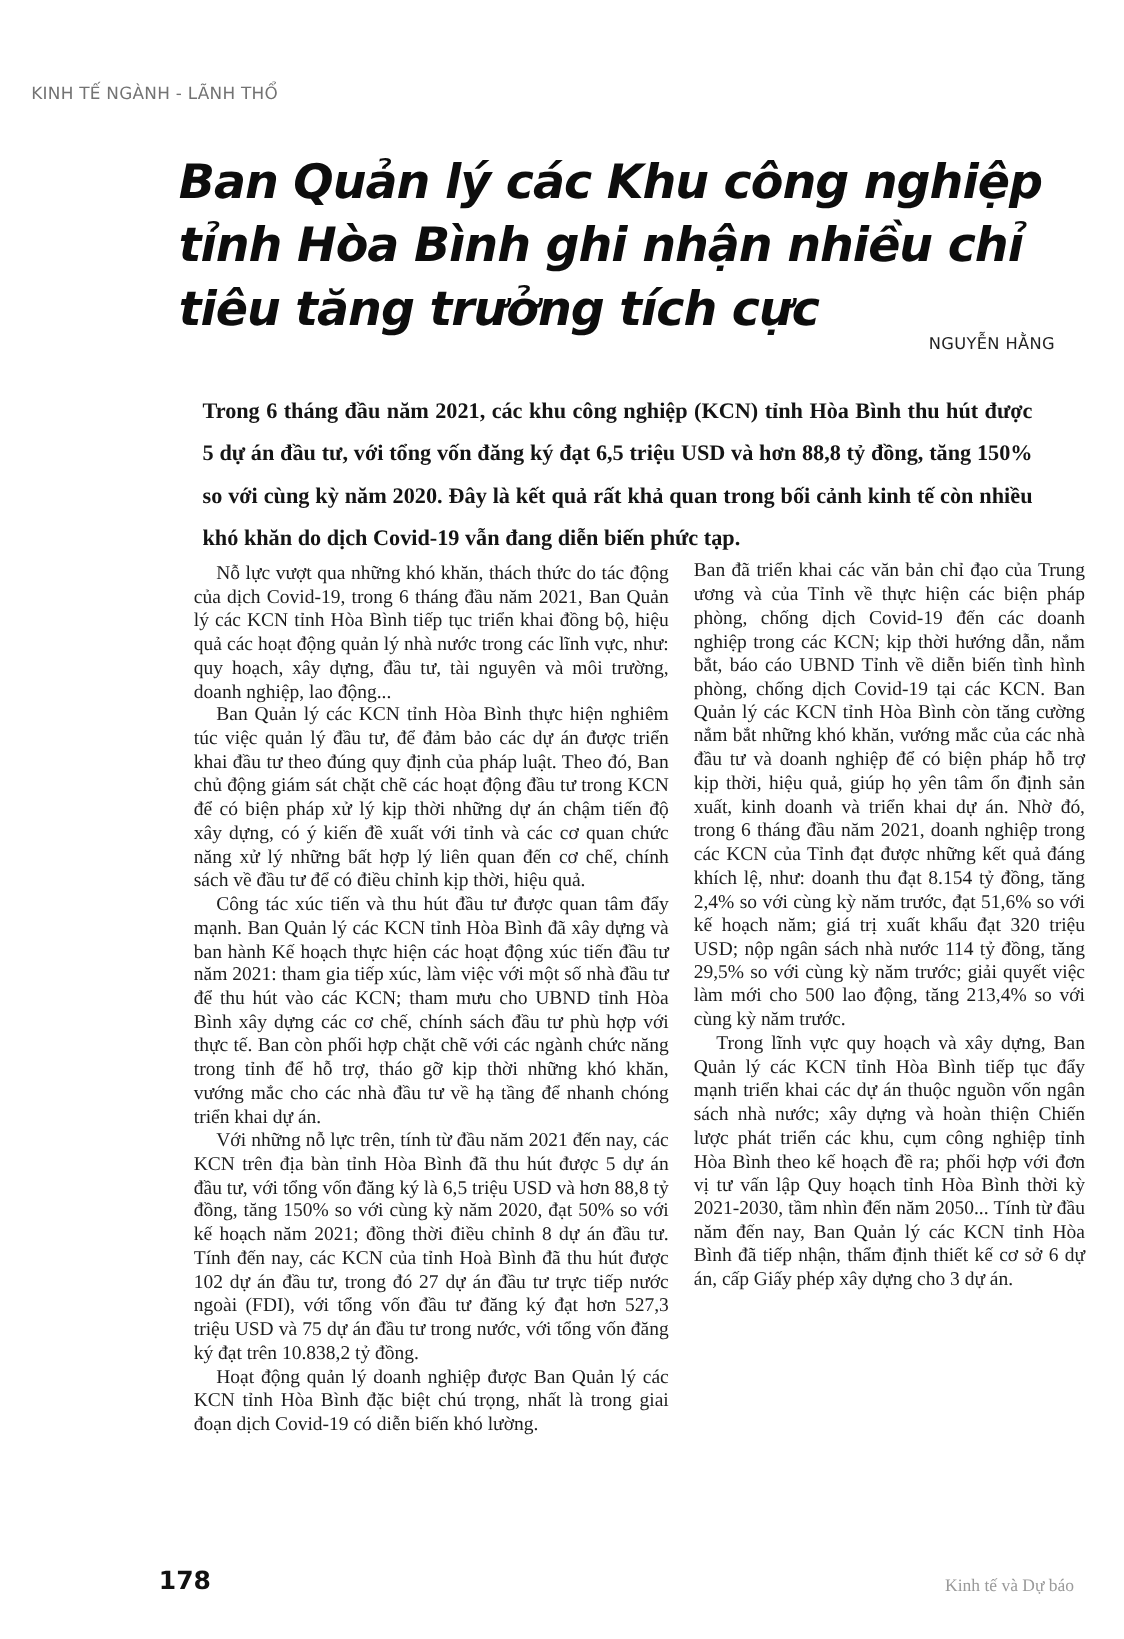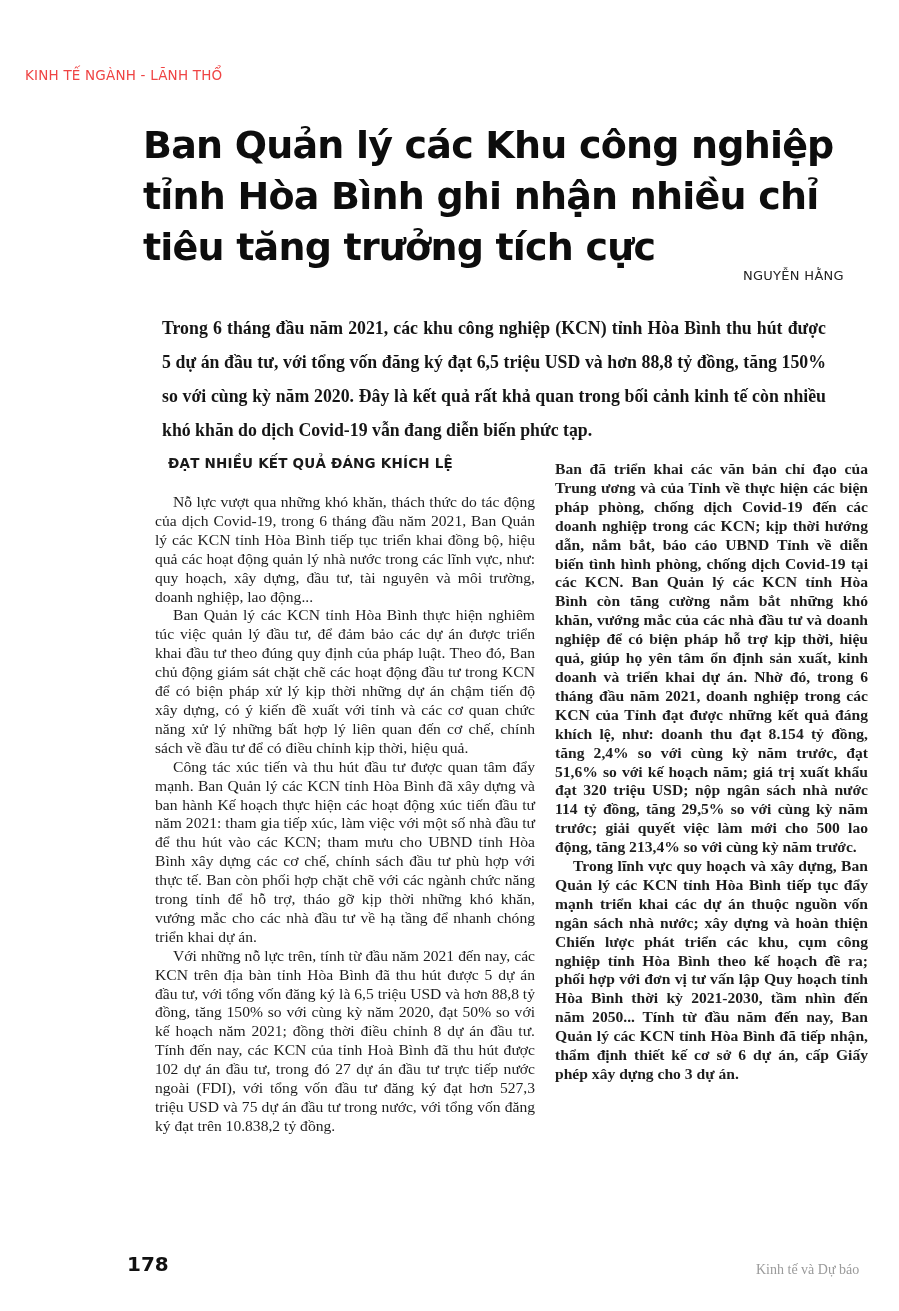--- a/index.html
+++ b/index.html
@@ -4,46 +4,47 @@
   <style>
     html, body { margin: 0; padding: 0; background: #ffffff; }
     body {
       width: 899px; height: 1311px; position: relative; overflow: hidden;
       color: #111;
       font-family: "Liberation Serif", serif;
     }
     .section-tag {
       position: absolute; left: 25px; top: 67px;
       font-family: "DejaVu Sans", sans-serif; font-size: 13.5px; letter-spacing: 0.2px;
-      color: #ef4444;
+      color: #737373;
       text-align: center;
     }
     .title {
       position: absolute; left: 143px; top: 120px; width: 720px;
       font-family: "DejaVu Sans", sans-serif; font-weight: bold;
       font-size: 38px; line-height: 51px; letter-spacing: -0.8px; color: #0d0d0d;
       margin: 0;
+      font-style: italic;
     }
     .author {
       position: absolute; right: 55px; top: 268px;
       font-family: "DejaVu Sans", sans-serif; font-size: 13px; letter-spacing: 0.3px; color: #222;
     }
     .lead {
       position: absolute; left: 162px; top: 311px; width: 664px;
       font-family: "Liberation Serif", serif; font-weight: bold;
       font-size: 17.8px; line-height: 34px; text-align: justify; color: #151515;
       margin: 0;
     }
     .col {
       position: absolute; top: 450px;
       font-family: "Liberation Serif", serif; font-size: 15.6px; line-height: 18.9px;
       text-align: justify; color: #1e1e1e;
     }
     .col-left { left: 155px; width: 380px; }
-    .col-right { left: 555px; width: 313px; top: 460px; font-weight: bold; }
+    .col-right { left: 555px; width: 313px; top: 448px; }
     .col p { margin: 0; text-indent: 18px; }
     .col p.noindent { text-indent: 0; }
     .subhead {
       font-family: "DejaVu Sans", sans-serif; font-weight: bold; font-size: 13.5px;
       letter-spacing: 0.2px; color: #1a1a1a; margin: 4px 0 21px 13px; line-height: 18px;
     }
     .page-number {
       position: absolute; left: 127px; top: 1252px;
       font-family: "DejaVu Sans", sans-serif; font-weight: bold; font-size: 20px; color: #111;
     }
@@ -57,25 +58,25 @@
 
 <div class="section-tag">KINH TẾ NGÀNH - LÃNH THỔ</div>
 
 <h1 class="title">Ban Quản lý các Khu công nghiệp tỉnh Hòa Bình ghi nhận nhiều chỉ tiêu tăng trưởng tích cực</h1>
 
 <div class="author">NGUYỄN HẰNG</div>
 
 <p class="lead">Trong 6 tháng đầu năm 2021, các khu công nghiệp (KCN) tỉnh Hòa Bình thu hút được 5 dự án đầu tư, với tổng vốn đăng ký đạt 6,5 triệu USD và hơn 88,8 tỷ đồng, tăng 150% so với cùng kỳ năm 2020. Đây là kết quả rất khả quan trong bối cảnh kinh tế còn nhiều khó khăn do dịch Covid-19 vẫn đang diễn biến phức tạp.</p>
 
 <div class="col col-left">
-  <div class="subhead">ĐẠT NHIỀU KẾT QUẢ ĐÁNG KHÍCH LỆ</div>
   <p>Nỗ lực vượt qua những khó khăn, thách thức do tác động của dịch Covid-19, trong 6 tháng đầu năm 2021, Ban Quản lý các KCN tỉnh Hòa Bình tiếp tục triển khai đồng bộ, hiệu quả các hoạt động quản lý nhà nước trong các lĩnh vực, như: quy hoạch, xây dựng, đầu tư, tài nguyên và môi trường, doanh nghiệp, lao động...</p>
   <p>Ban Quản lý các KCN tỉnh Hòa Bình thực hiện nghiêm túc việc quản lý đầu tư, để đảm bảo các dự án được triển khai đầu tư theo đúng quy định của pháp luật. Theo đó, Ban chủ động giám sát chặt chẽ các hoạt động đầu tư trong KCN để có biện pháp xử lý kịp thời những dự án chậm tiến độ xây dựng, có ý kiến đề xuất với tỉnh và các cơ quan chức năng xử lý những bất hợp lý liên quan đến cơ chế, chính sách về đầu tư để có điều chỉnh kịp thời, hiệu quả.</p>
   <p>Công tác xúc tiến và thu hút đầu tư được quan tâm đẩy mạnh. Ban Quản lý các KCN tỉnh Hòa Bình đã xây dựng và ban hành Kế hoạch thực hiện các hoạt động xúc tiến đầu tư năm 2021: tham gia tiếp xúc, làm việc với một số nhà đầu tư để thu hút vào các KCN; tham mưu cho UBND tỉnh Hòa Bình xây dựng các cơ chế, chính sách đầu tư phù hợp với thực tế. Ban còn phối hợp chặt chẽ với các ngành chức năng trong tỉnh để hỗ trợ, tháo gỡ kịp thời những khó khăn, vướng mắc cho các nhà đầu tư về hạ tầng để nhanh chóng triển khai dự án.</p>
   <p>Với những nỗ lực trên, tính từ đầu năm 2021 đến nay, các KCN trên địa bàn tỉnh Hòa Bình đã thu hút được 5 dự án đầu tư, với tổng vốn đăng ký là 6,5 triệu USD và hơn 88,8 tỷ đồng, tăng 150% so với cùng kỳ năm 2020, đạt 50% so với kế hoạch năm 2021; đồng thời điều chỉnh 8 dự án đầu tư. Tính đến nay, các KCN của tỉnh Hoà Bình đã thu hút được 102 dự án đầu tư, trong đó 27 dự án đầu tư trực tiếp nước ngoài (FDI), với tổng vốn đầu tư đăng ký đạt hơn 527,3 triệu USD và 75 dự án đầu tư trong nước, với tổng vốn đăng ký đạt trên 10.838,2 tỷ đồng.</p>
+  <p>Hoạt động quản lý doanh nghiệp được Ban Quản lý các KCN tỉnh Hòa Bình đặc biệt chú trọng, nhất là trong giai đoạn dịch Covid-19 có diễn biến khó lường.</p>
 </div>
 
 <div class="col col-right">
   <p class="noindent">Ban đã triển khai các văn bản chỉ đạo của Trung ương và của Tỉnh về thực hiện các biện pháp phòng, chống dịch Covid-19 đến các doanh nghiệp trong các KCN; kịp thời hướng dẫn, nắm bắt, báo cáo UBND Tỉnh về diễn biến tình hình phòng, chống dịch Covid-19 tại các KCN. Ban Quản lý các KCN tỉnh Hòa Bình còn tăng cường nắm bắt những khó khăn, vướng mắc của các nhà đầu tư và doanh nghiệp để có biện pháp hỗ trợ kịp thời, hiệu quả, giúp họ yên tâm ổn định sản xuất, kinh doanh và triển khai dự án. Nhờ đó, trong 6 tháng đầu năm 2021, doanh nghiệp trong các KCN của Tỉnh đạt được những kết quả đáng khích lệ, như: doanh thu đạt 8.154 tỷ đồng, tăng 2,4% so với cùng kỳ năm trước, đạt 51,6% so với kế hoạch năm; giá trị xuất khẩu đạt 320 triệu USD; nộp ngân sách nhà nước 114 tỷ đồng, tăng 29,5% so với cùng kỳ năm trước; giải quyết việc làm mới cho 500 lao động, tăng 213,4% so với cùng kỳ năm trước.</p>
   <p>Trong lĩnh vực quy hoạch và xây dựng, Ban Quản lý các KCN tỉnh Hòa Bình tiếp tục đẩy mạnh triển khai các dự án thuộc nguồn vốn ngân sách nhà nước; xây dựng và hoàn thiện Chiến lược phát triển các khu, cụm công nghiệp tỉnh Hòa Bình theo kế hoạch đề ra; phối hợp với đơn vị tư vấn lập Quy hoạch tỉnh Hòa Bình thời kỳ 2021-2030, tầm nhìn đến năm 2050... Tính từ đầu năm đến nay, Ban Quản lý các KCN tỉnh Hòa Bình đã tiếp nhận, thẩm định thiết kế cơ sở 6 dự án, cấp Giấy phép xây dựng cho 3 dự án.</p>
 </div>
 
 <div class="page-number">178</div>
 <div class="journal-name">Kinh tế và Dự báo</div>
 

